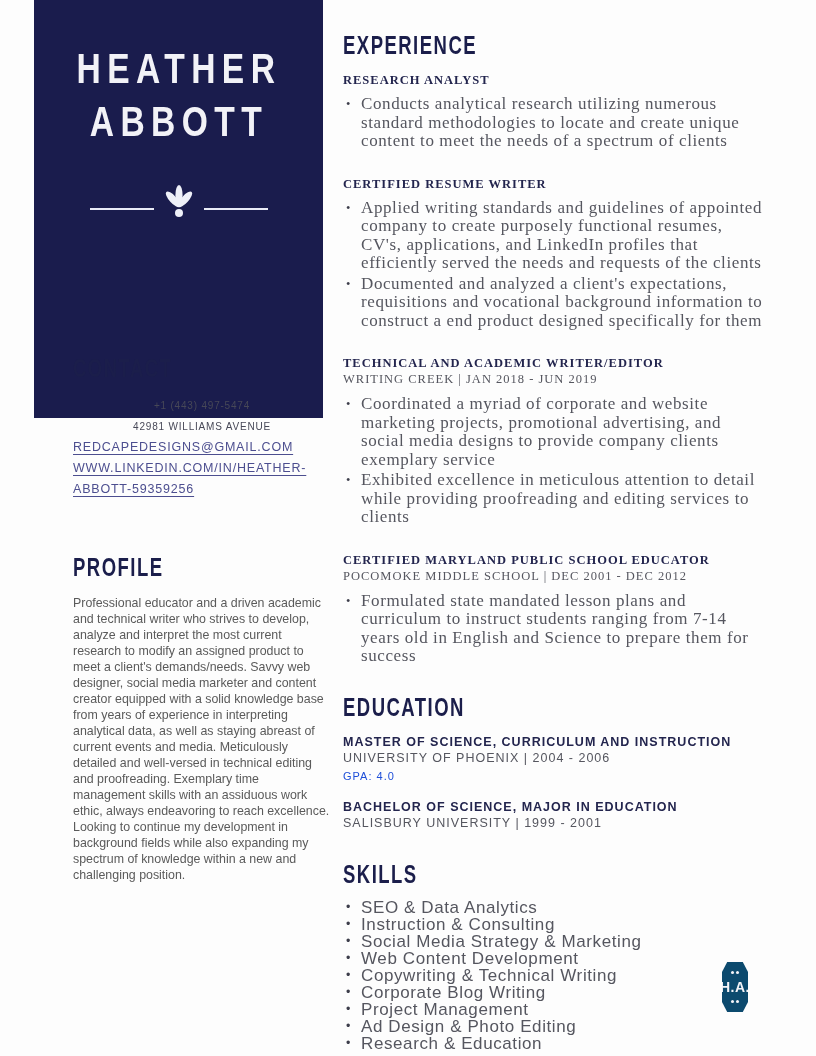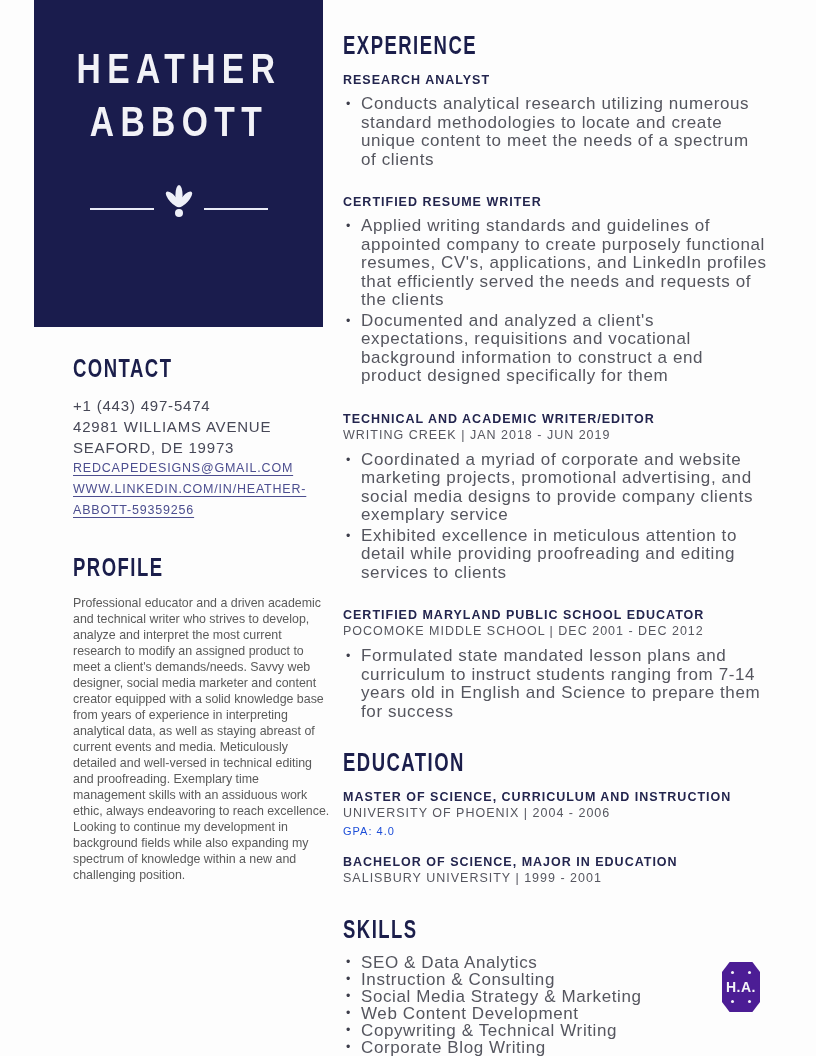--- a/index.html
+++ b/index.html
@@ -6,21 +6,21 @@
   html,body { width:816px; height:1056px; }
   body {
     position:relative;
     background:#fdfdfd;
     font-family:"Liberation Sans", sans-serif;
     overflow:hidden;
   }
 
   
   .header-panel {
-    position:absolute; left:34px; top:0; width:289px; height:327px;
+    position:absolute; left:34px; top:0; width:289px; height:418px;
     background:#1a1c4d;
     display:flex; flex-direction:column; align-items:center;
     color:#f2f2f7;
   }
   .name-block { margin-top:42px; text-align:center; }
   .name-line {
     font-size:42px; font-weight:700; letter-spacing:8px;
     transform:scaleX(.80); transform-origin:50% 50%;
     line-height:53px; color:#f2f2f7; white-space:nowrap;
   }
@@ -39,39 +39,40 @@
   
   .left-col { position:absolute; left:73px; top:0; width:258px; }
   .section-heading {
     font-size:25px; font-weight:700; letter-spacing:2px;
     color:#1b1e4b; transform:scaleX(.74); transform-origin:0 50%;
     line-height:30px; white-space:nowrap;
   }
   .contact-block { position:absolute; top:353px; left:0; width:258px; }
   .contact-lines { margin-top:12px; }
   .contact-line {
-    font-size:15px; letter-spacing:.8px; line-height:21px;
+    font-size:10px; letter-spacing:.8px; line-height:21px;
     color:#474857;
+    text-align:center;
   }
   .contact-link {
     display:block;
     font-size:12.5px; letter-spacing:.8px; line-height:21px;
     color:#4c4e8f; text-decoration:underline; text-underline-offset:3px;
     cursor:pointer;
   }
   .profile-block { position:absolute; top:552px; left:0; width:260px; }
   .profile-text {
     margin-top:13px;
     font-size:12.4px; line-height:16px; color:#5a5a5a;
   }
 
   
   .right-col { position:absolute; left:343px; top:0; width:424px; padding-top:30px; }
   .right-col .section-heading { margin-bottom:12px; }
-  .job { margin-bottom:25px; }
+  .job { margin-bottom:25px;font-family:Liberation Serif, serif; }
   .job-title, .degree-title {
     font-size:12.5px; font-weight:700; letter-spacing:1px;
     color:#23254e; line-height:16px;
   }
   .job-meta, .degree-meta {
     font-size:12.5px; letter-spacing:1px; color:#55565f; line-height:17px;
   }
   .degree-gpa {
     font-size:11px; letter-spacing:1px; color:#1d4ed8; line-height:19px;
   }
@@ -90,22 +91,22 @@
   .section-education { margin-top:26px; }
   .section-skills { margin-top:27px; }
   .degree { margin-bottom:13px; }
   ul.skills-list { list-style:none; margin-top:6px; }
   ul.skills-list li { display:flex; margin-bottom:3.5px; }
   ul.skills-list .blt { line-height:13.5px; }
   ul.skills-list .blt-text { line-height:13.5px; }
 
   
   .monogram {
-    position:absolute; left:722px; top:962px; width:38px; height:50px;
-    background:#4c1d95;
+    position:absolute; left:722px; top:962px; width:26px; height:50px;
+    background:#0c4a6e;
     clip-path:polygon(20% 0,80% 0,100% 20%,100% 80%,80% 100%,20% 100%,0 80%,0 20%);
     display:flex; align-items:center; justify-content:center;
   }
   .monogram-text {
     color:#f4f4f8; font-size:14px; font-weight:700; letter-spacing:.5px;
   }
   .monogram .dot {
     position:absolute; width:3px; height:3px; border-radius:50%;
     background:#f4f4f8;
   }
@@ -143,21 +144,20 @@
   </div>
 </div>
 
 <div class="left-col">
 
   <div class="contact-block">
     <div class="section-heading">CONTACT</div>
     <div class="contact-lines">
       <div class="contact-line">+1 (443) 497-5474</div>
       <div class="contact-line">42981 WILLIAMS AVENUE</div>
-      <div class="contact-line">SEAFORD, DE 19973</div>
       <a class="contact-link">REDCAPEDESIGNS@GMAIL.COM</a>
       <a class="contact-link">WWW.LINKEDIN.COM/IN/HEATHER-ABBOTT-59359256</a>
     </div>
   </div>
 
   <div class="profile-block">
     <div class="section-heading">PROFILE</div>
     <div class="profile-text">Professional educator and a driven academic and technical writer who strives to develop, analyze and interpret the most current research to modify an assigned product to meet a client's demands/needs. Savvy web designer, social media marketer and content creator equipped with a solid knowledge base from years of experience in interpreting analytical data, as well as staying abreast of current events and media. Meticulously detailed and well-versed in technical editing and proofreading. Exemplary time management skills with an assiduous work ethic, always endeavoring to reach excellence. Looking to continue my development in background fields while also expanding my spectrum of knowledge within a new and challenging position.</div>
   </div>
 

